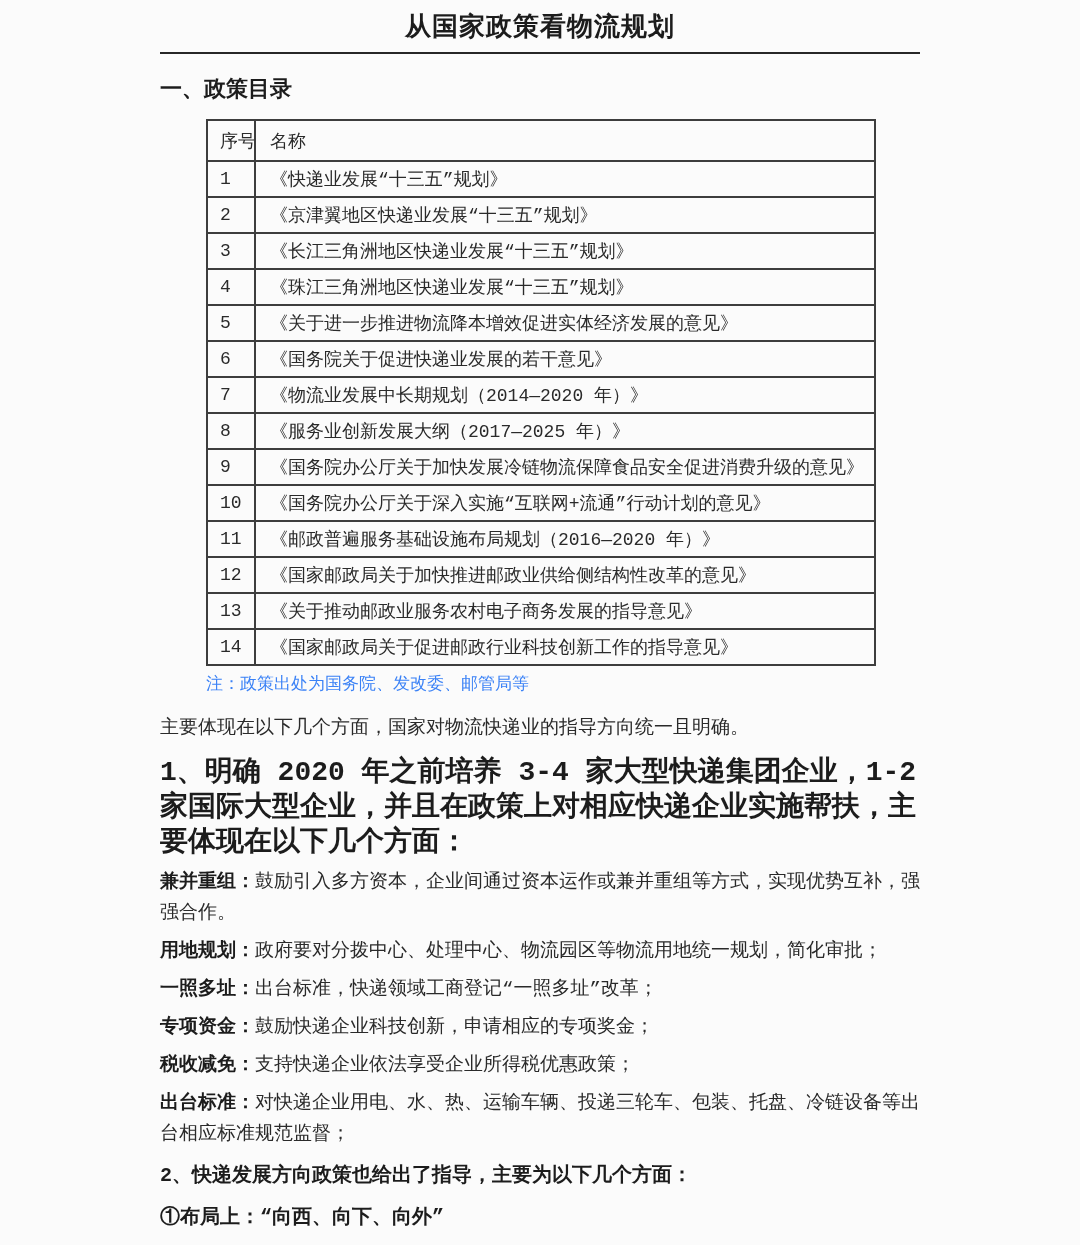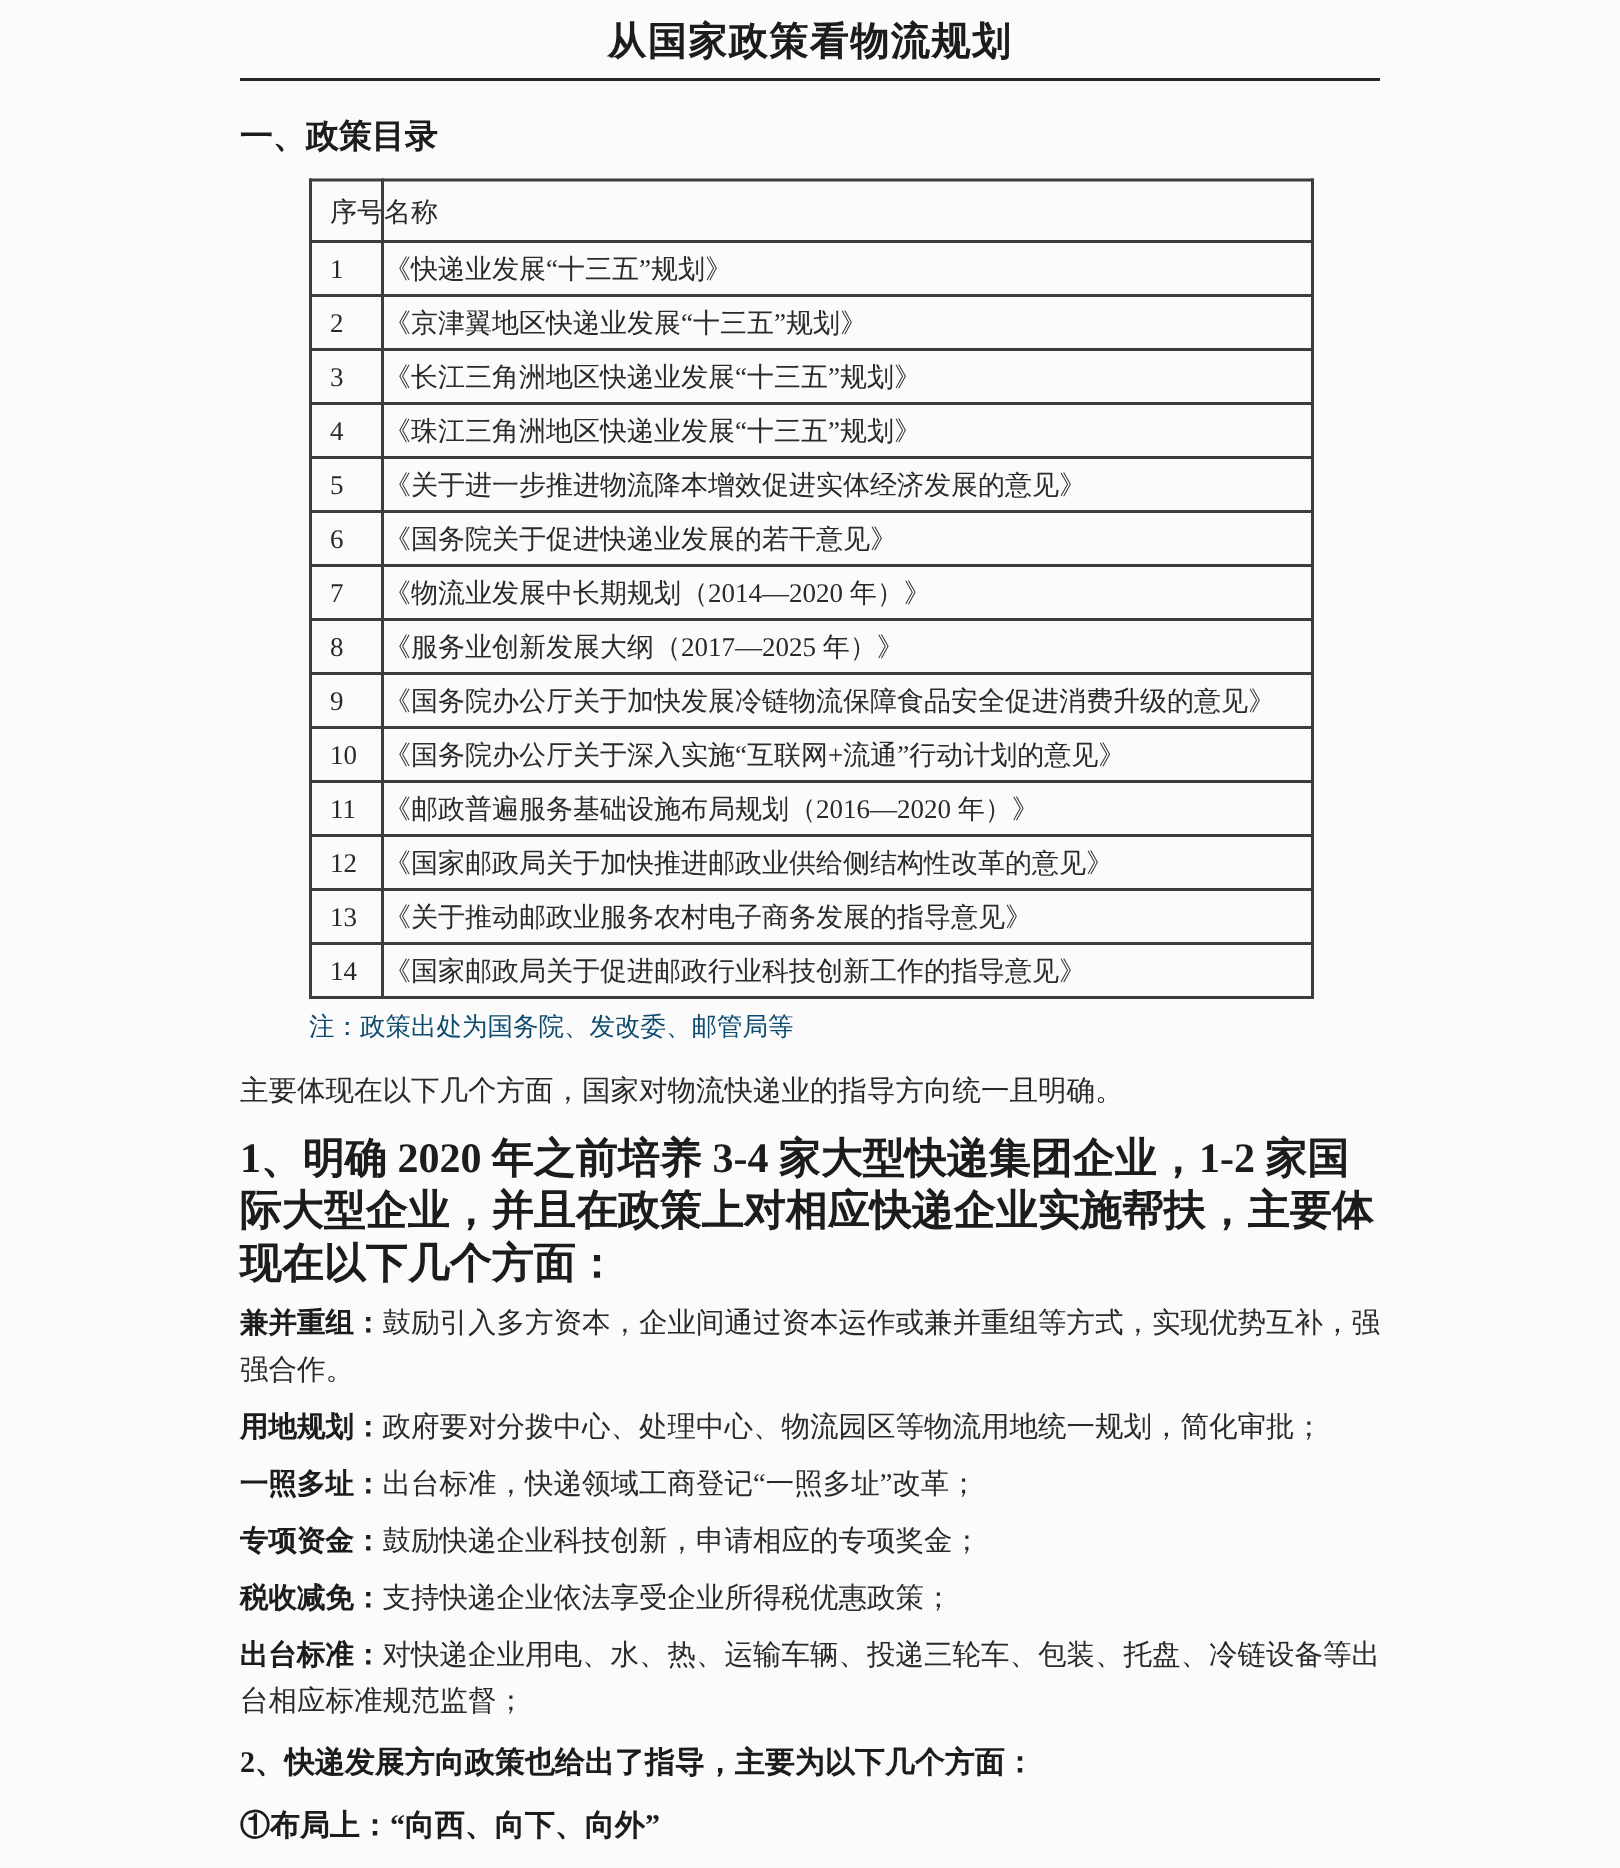--- a/index.html
+++ b/index.html
@@ -2,21 +2,21 @@
 <html><head>
 <meta charset="utf-8">
 <style>
   * { margin:0; padding:0; box-sizing:border-box; }
   html,body { background:#f5f5f5; }
   .page {
     position:relative;
     width:1080px; height:1245px;
     background:#fbfbfb;
     color:#262626;
-    font-family:Liberation Serif, serif;
+    font-family:Liberation Mono, monospace;
     overflow:hidden;
     margin:0 auto;
   }
   .content { padding:0 160px; }
 
   .doc-title {
     padding-top:12px;
     text-align:center;
     font-size:26px;
     line-height:32px;
@@ -52,28 +52,28 @@
     font-weight:normal;
     text-align:left;
     vertical-align:middle;
     color:#2a2a2a;
     overflow:hidden;
     white-space:nowrap;
   }
   .policy-table th { height:41px; }
   .policy-table td { height:36px; }
   .col-no   { width:48px; padding-left:12px; }
-  .col-name { }
+  .col-name { padding-left:14px; }
 
   .table-note {
     margin-top:8px;
     margin-left:46px;
     font-size:17px;
     line-height:22px;
-    color:#0c4a6e;
+    color:#3b82f6;
   }
 
   .intro-para {
     margin-top:20px;
     font-size:19px;
     line-height:24px;
     color:#2a2a2a;
   }
   .bold-para {
     font-size:28px;

